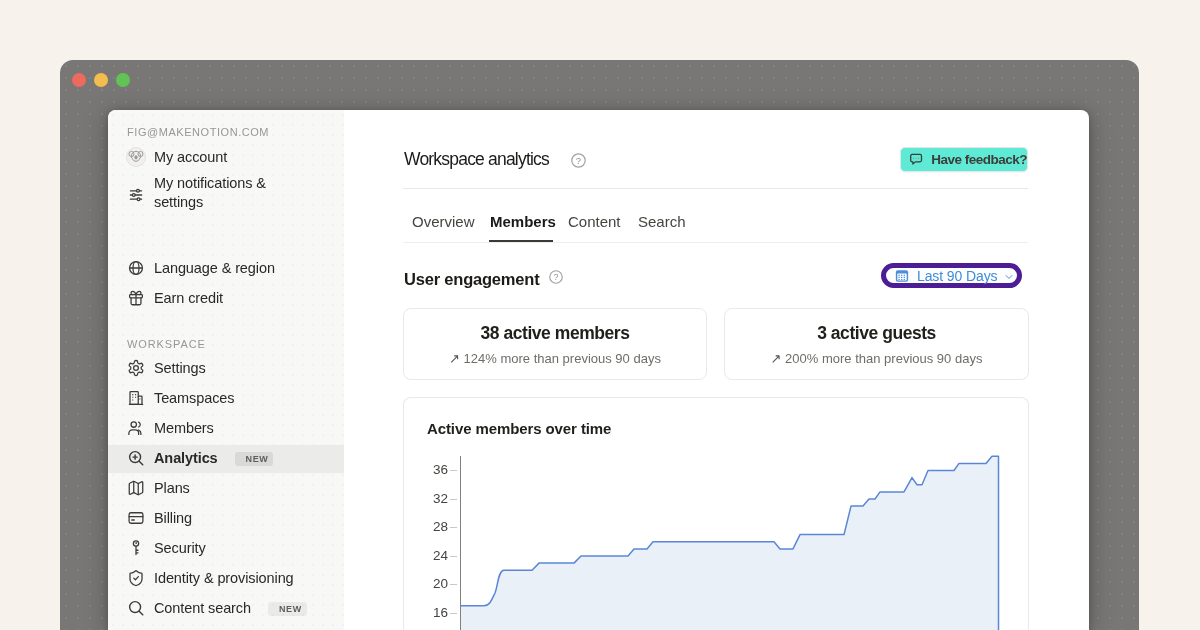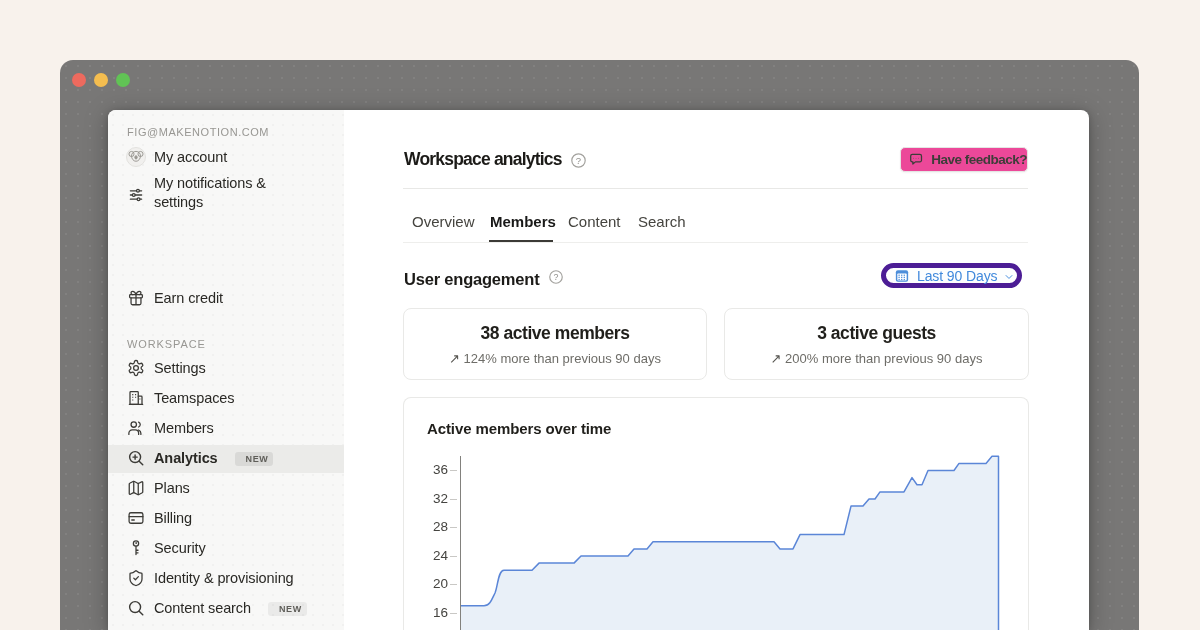--- a/index.html
+++ b/index.html
@@ -9,23 +9,23 @@
   .tl { position:absolute; top:13px; width:14px; height:14px; border-radius:50%; }
   .panel { position:absolute; left:48px; top:50px; width:981px; height:520px; background:#ffffff; border-radius:8px 8px 0 0; box-shadow:0 4px 24px rgba(0,0,0,0.28), 0 1px 6px rgba(0,0,0,0.18); overflow:hidden; }
   .sidebar { position:absolute; left:0; top:0; width:236px; height:100%; background:#f8f8f7; background-image:radial-gradient(rgba(0,0,0,0.028) 1px, transparent 1px); background-size:10px 10px; }
   .srow { position:absolute; left:0; width:236px; height:28px; }
   .srow .ic { position:absolute; left:19px; top:50%; margin-top:-9px; width:18px; height:18px; }
   .srow .lbl { position:absolute; left:46px; top:50%; margin-top:-8px; font-size:14.5px; line-height:16px; color:#2a2925; letter-spacing:-0.1px; white-space:nowrap; }
   .seclbl { position:absolute; left:19px; font-size:11px; font-weight:500; color:#989793; letter-spacing:0.55px; }
   .badge { display:inline-block; font-size:9px; font-weight:700; color:#5f5e59; letter-spacing:0.6px; background:rgba(0,0,0,0.076); border-radius:3px; padding:3px 5px 2px 11px; vertical-align:1.5px; margin-left:17px; line-height:1; }
   .hl { position:absolute; left:0; top:335px; width:236px; height:28px; background:#ebebe9; }
   svg.i { display:block; stroke:#3c3b37; stroke-width:1.7; fill:none; stroke-linecap:round; stroke-linejoin:round; }
-  .mtitle { position:absolute; left:296px; top:39px; font-size:17.5px; line-height:20px; font-weight:700; color:#1c1b18; letter-spacing:-0.8px; }
+  .mtitle { position:absolute; left:296px; top:39px; font-size:17.5px; line-height:20px; font-weight:400; color:#1c1b18; letter-spacing:-0.8px; }
   .qicon { position:absolute; width:15px; height:15px; }
-  .fbbtn { position:absolute; left:792px; top:37px; width:128px; height:25px; border:1px solid #e5e5e3; border-radius:5px; background:#ec4899; box-shadow:0 1px 2px rgba(0,0,0,0.05); display:flex; align-items:center; }
+  .fbbtn { position:absolute; left:792px; top:37px; width:128px; height:25px; border:1px solid #e5e5e3; border-radius:5px; background:#5eead4; box-shadow:0 1px 2px rgba(0,0,0,0.05); display:flex; align-items:center; }
   .fbbtn span { font-size:13.5px; font-weight:700; color:#3e3d39; margin-left:7px; letter-spacing:-0.5px; white-space:nowrap; }
   .div1 { position:absolute; left:295px; top:78px; width:625px; height:1px; background:#e8e8e6; }
   .tab { position:absolute; top:104px; font-size:15px; line-height:16px; color:#45443f; white-space:nowrap; }
   .tab.active { color:#191918; font-weight:600; }
   .tabline { position:absolute; left:381px; top:130px; width:64px; height:2px; background:#3b3a36; }
   .div2 { position:absolute; left:295px; top:132px; width:625px; height:1px; background:#eeeeec; }
   .h2 { position:absolute; left:296px; top:160px; font-size:16.5px; line-height:18px; font-weight:700; color:#1c1b18; letter-spacing:-0.2px; }
   .pill { position:absolute; left:773px; top:153px; width:141px; height:25px; border:5px solid #4c1d95; border-radius:13px; background:#fdfefe; display:flex; align-items:center; }
   .pill span { font-size:14px; color:#4089dc; margin-left:7px; letter-spacing:-0.1px; }
   .card { position:absolute; top:198px; height:72px; border:1px solid #e9e9e7; border-radius:8px; background:#fff; text-align:center; }
@@ -63,20 +63,30 @@
           <span class="ic" style="margin-top:-7px;">
             <svg class="i" width="18" height="18" viewBox="0 0 24 24">
             <path d="M4.5 6.4h15M4.5 12h15M4.5 17.6h15"></path>
             <circle cx="14.6" cy="6.4" r="1.9" fill="#f8f8f7"></circle>
             <circle cx="9" cy="12" r="1.9" fill="#f8f8f7"></circle>
             <circle cx="15.4" cy="17.6" r="1.9" fill="#f8f8f7"></circle>
           </svg>
           </span>
           <span class="lbl" style="margin-top:-19px;line-height:19.2px;">My notifications &amp;<br>settings</span>
         </div>
+        <div class="srow" style="top:144px;">
+          <span class="ic">
+            <svg class="i" width="18" height="18" viewBox="0 0 24 24">
+            <circle cx="12" cy="12" r="8.6"></circle>
+            <ellipse cx="12" cy="12" rx="4" ry="8.6"></ellipse>
+            <path d="M3.4 12h17.2"></path>
+          </svg>
+          </span>
+          <span class="lbl">Language &amp; region</span>
+        </div>
         <div class="srow" style="top:174px;">
           <span class="ic">
             <svg class="i" width="18" height="18" viewBox="0 0 24 24">
             <rect x="3.5" y="7.5" width="17" height="4.2" rx="1"></rect>
             <path d="M12 7.5V21M18.6 11.7v7.3a2 2 0 0 1-2 2H7.4a2 2 0 0 1-2-2v-7.3"></path>
             <path d="M7.6 7.5a2.2 2.2 0 1 1 0-4.4C10.6 3.1 12 7.5 12 7.5s1.4-4.4 4.4-4.4a2.2 2.2 0 1 1 0 4.4"></path>
           </svg>
           </span>
           <span class="lbl">Earn credit</span>
         </div>

